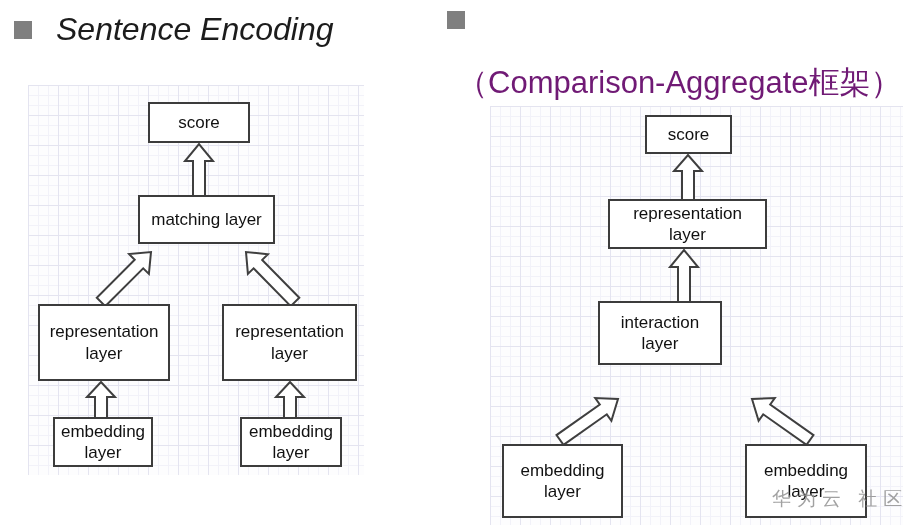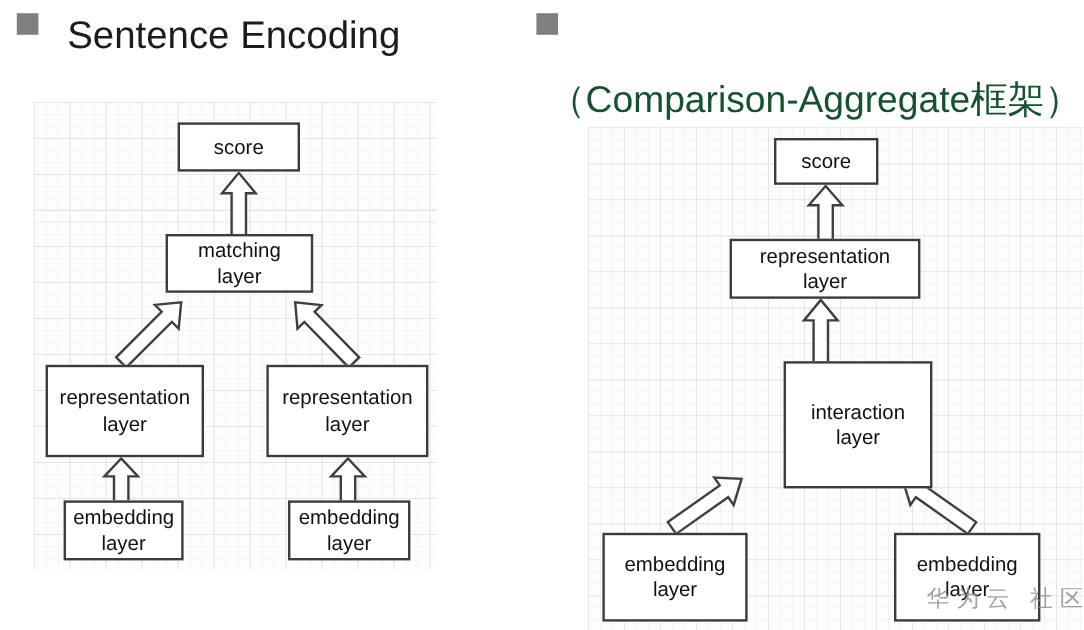--- a/index.html
+++ b/index.html
@@ -12,38 +12,40 @@
     position: relative;
     width: 903px;
     height: 525px;
     background: #ffffff;
     overflow: hidden;
   }
   
   .title-row {
     position: absolute;
     display: flex;
+    align-items: center;
     gap: 24px;
+    font-style: italic;
   }
   .bullet {
     width: 18px;
     height: 18px;
     background: #7f7f7f;
     flex: 0 0 auto;
   }
   .title-text {
     font-size: 32px;
     color: #1c1c1c;
     letter-spacing: 0px;
     white-space: nowrap;
   }
   .subtitle-text {
     position: absolute;
     font-size: 31px;
-    color: #14532d;
+    color: #701a75;
     white-space: nowrap;
   }
   
   .grid-panel {
     position: absolute;
     background-color: #fdfdfe;
     background-image:
       linear-gradient(to right, #e4e4f0 1px, transparent 1px),
       linear-gradient(to bottom, #e4e4f0 1px, transparent 1px),
       linear-gradient(to right, #f2f2f9 1px, transparent 1px),
@@ -75,29 +77,29 @@
     justify-content: center;
     text-align: center;
     font-size: 17px;
     line-height: 1.25;
     color: #111111;
     z-index: 3;
     padding: 2px 6px;
   }
   
   .n-l-score   { left:148px; top:102px; width:102px; height:41px; }
-  .n-l-match   { left:138px; top:195px; width:123px; height:49px; }
+  .n-l-match   { left:138px; top:195px; width:137px; height:49px; }
   .n-l-rep1    { left:38px;  top:304px; width:132px; height:77px; }
   .n-l-rep2    { left:222px; top:304px; width:135px; height:77px; }
   .n-l-emb1    { left:53px;  top:417px; width:100px; height:50px; }
   .n-l-emb2    { left:240px; top:417px; width:102px; height:50px; }
   
   .n-r-score   { left:645px; top:115px; width:87px;  height:39px; }
   .n-r-rep     { left:608px; top:199px; width:159px; height:50px; }
-  .n-r-int     { left:653px; top:301px; width:124px; height:106px; }
+  .n-r-int     { left:598px; top:301px; width:124px; height:64px; }
   .n-r-emb1    { left:502px; top:444px; width:121px; height:74px; }
   .n-r-emb2    { left:745px; top:444px; width:122px; height:74px; }
   
   .watermark {
     position: absolute;
     left: 772px;
     top: 486px;
     font-size: 19px;
     letter-spacing: 6px;
     color: rgba(145,145,145,0.85);

